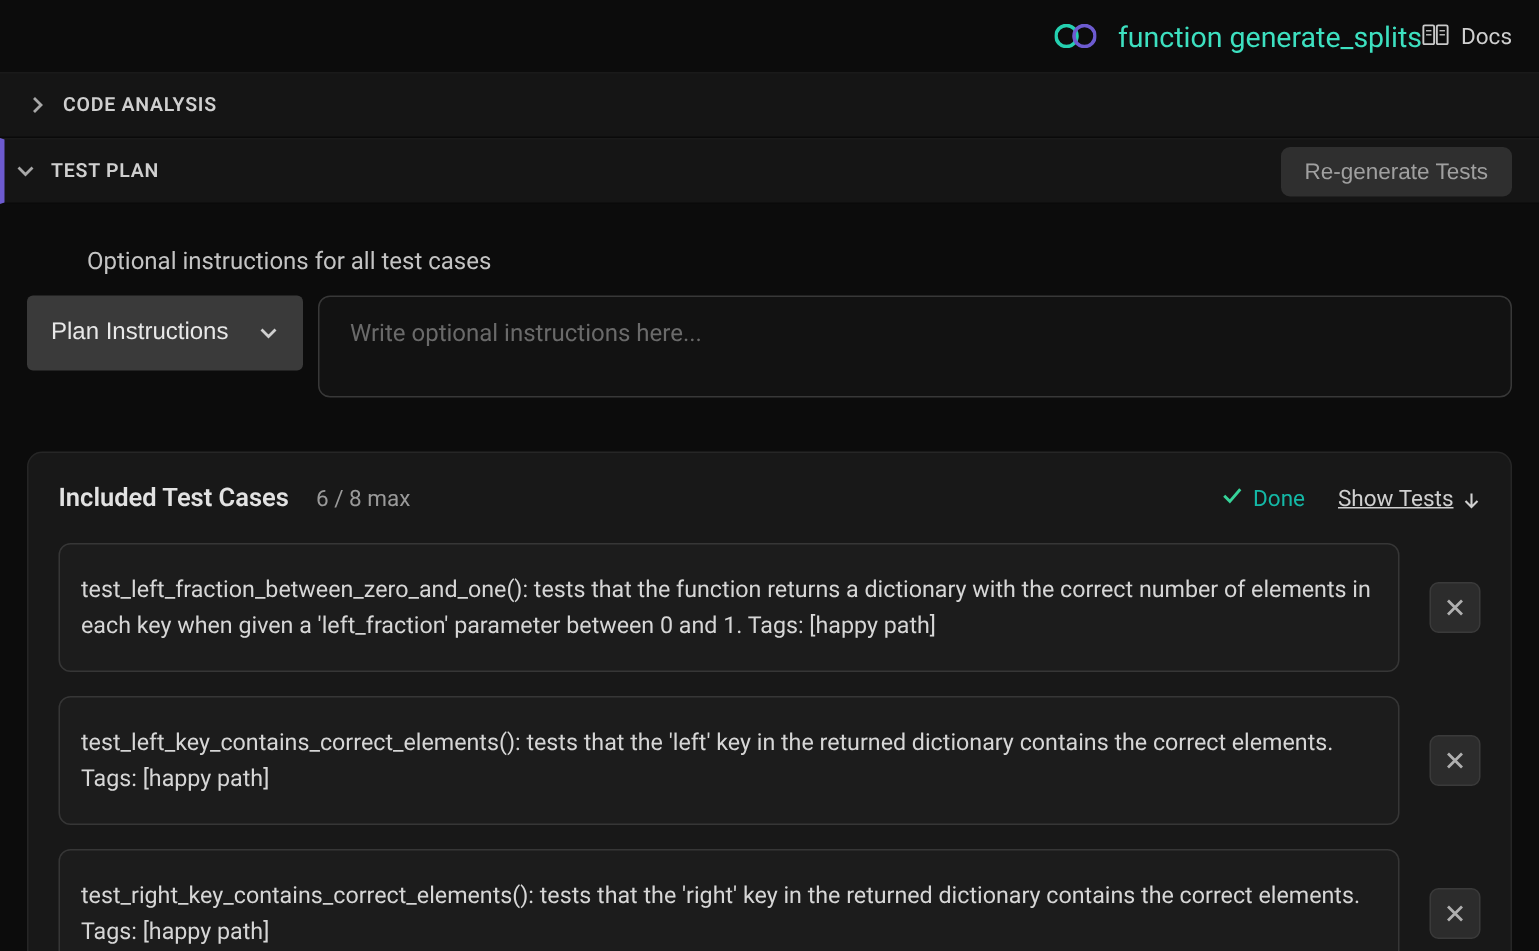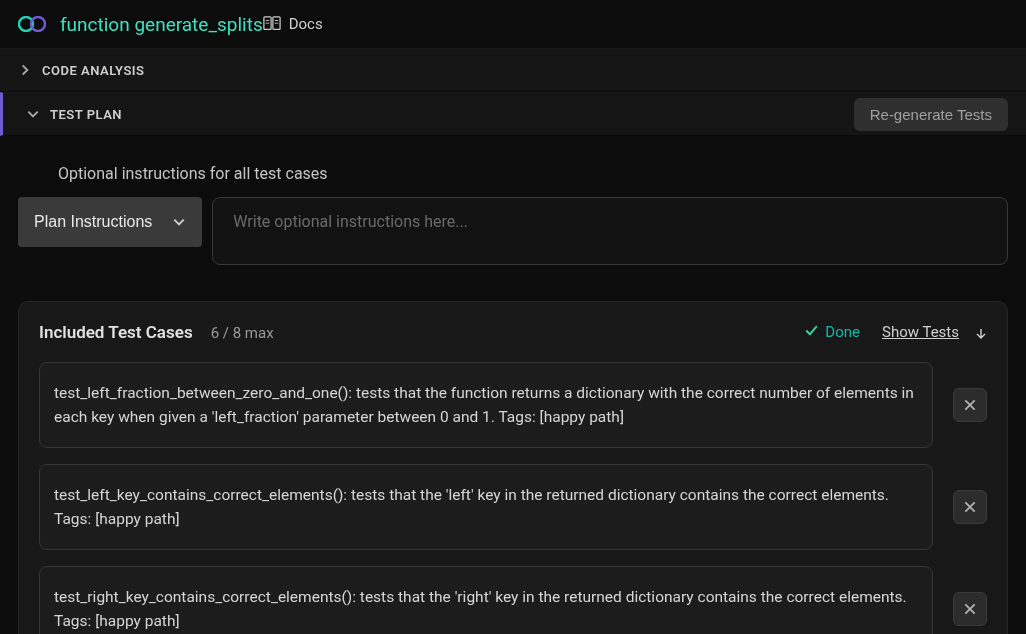--- a/index.html
+++ b/index.html
@@ -8,21 +8,21 @@
   color: #e5e5e5;
   font-family: -apple-system, BlinkMacSystemFont, "Segoe UI", Roboto, sans-serif;
   font-size: 15px;
   width: 1026px;
   height: 634px;
   overflow: hidden;
 }
 .header {
   display: flex;
   align-items: center;
-  justify-content: flex-start;
+  justify-content: flex-end;
   padding: 12px 18px;
   height: 48px;
 }
 .header-left { display: flex; align-items: center; gap: 14px; }
 .logo {
   width: 28px; height: 16px;
   display: flex; align-items: center; justify-content: center;
 }
 .title { color: #3de0c0; font-size: 19px; font-weight: 400; }
 .header-right { display: flex; align-items: center; gap: 8px; color: #d0d0d0; cursor: pointer; }
@@ -31,21 +31,21 @@
 .section-bar {
   display: flex; align-items: center; justify-content: space-between;
   padding: 0 18px;
   height: 44px;
   background: #151515;
   border-top: 1px solid #1a1a1a;
   border-bottom: 1px solid #0a0a0a;
 }
 .section-bar.active {
   border-left: 3px solid #6d5bd0;
-  padding-left: 23px;
+  padding-left: 7px;
 }
 .section-label {
   display: flex; align-items: center; gap: 10px;
   font-size: 13px; font-weight: 600; letter-spacing: 0.5px;
   color: #cfcfcf; text-transform: uppercase;
   cursor: pointer;
 }
 .chevron { width: 14px; height: 14px; display:flex; align-items:center; }
 .regen-btn {
   background: #2f2f2f;
@@ -96,21 +96,21 @@
 }
 .panel-header {
   display: flex; align-items: center; justify-content: space-between;
   margin-bottom: 20px;
 }
 .panel-header-left { display: flex; align-items: baseline; gap: 18px; }
 .panel-title { font-size: 17px; font-weight: 600; color: #e2e2e2; }
 .panel-count { font-size: 15px; color: #9a9a9a; }
 .panel-header-right { display: flex; align-items: center; gap: 22px; }
 .status-done { display: flex; align-items: center; gap: 6px; color: #14b8a6; font-size: 15px; }
-.show-tests { display: flex; align-items: center; gap: 16px; color: #d0d0d0; font-size: 15px; text-decoration: underline; cursor: pointer; }
+.show-tests { display: flex; align-items: center; gap: 6px; color: #d0d0d0; font-size: 15px; text-decoration: underline; cursor: pointer; }
 .arrow-down { width: 12px; height: 12px; }
 
 .test-row { display: flex; align-items: center; gap: 20px; margin-bottom: 16px; }
 .test-card {
   flex: 1;
   background: #1c1c1c;
   border: 1px solid #363636;
   border-radius: 8px;
   padding: 18px 14px;
   color: #d6d6d6;

